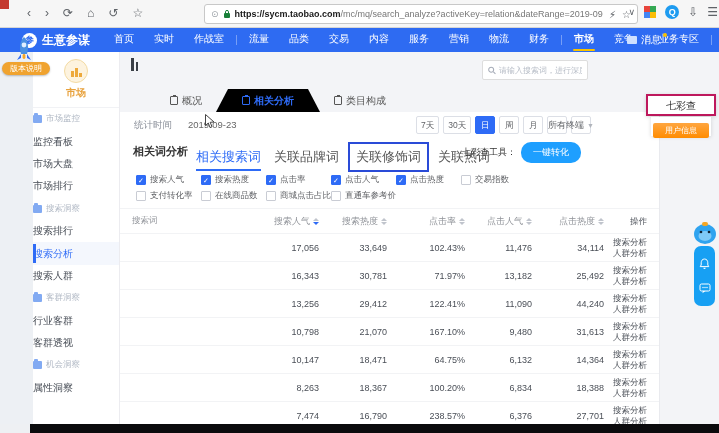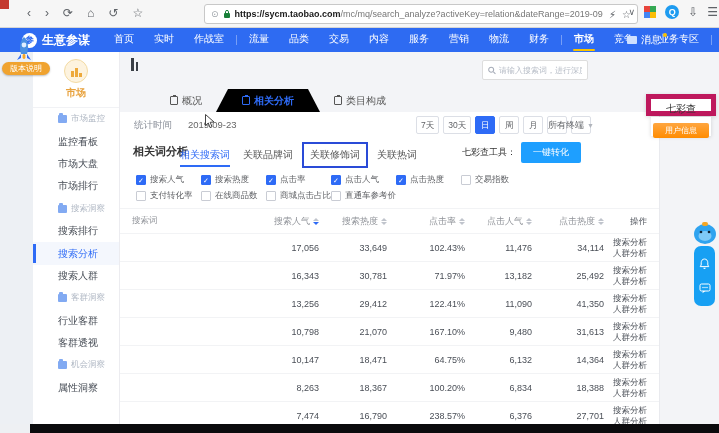--- a/index.html
+++ b/index.html
@@ -40,21 +40,21 @@
   #rocket{position:absolute;left:13px;top:36px;z-index:6}
   #version-badge{position:absolute;left:2px;top:62px;width:48px;height:13px;background:#f0a32f;border-radius:7px;color:#fff;font-size:8px;text-align:center;line-height:13px;z-index:6;box-shadow:0 1px 2px rgba(0,0,0,.25)}
 
   
   #sidebar{position:absolute;left:33px;top:52px;width:87px;bottom:9px;background:#fff;border-right:1px solid #ececf0}
   #app-badge{height:56px;border-bottom:1px solid #f1f2f5;display:flex;flex-direction:column;align-items:center;justify-content:center;gap:3px}
   .app-icon{width:24px;height:24px;border-radius:50%;background:#fdf3df;border:1px solid #f3dba3;display:flex;align-items:flex-end;justify-content:center;gap:1px;padding-bottom:5px}
   .app-icon i{width:3px;background:#eda93c;display:block}
   .app-icon i:nth-child(1){height:6px}.app-icon i:nth-child(2){height:9px}.app-icon i:nth-child(3){height:4px}
   .app-title{font-size:10px;color:#e8a23d;font-weight:bold}
-  .side-item{height:22.4px;display:flex;align-items:center;font-size:10px;color:#454b54;padding-left:25px;cursor:pointer;position:relative}
+  .side-item{height:22.4px;display:flex;align-items:center;font-size:10px;color:#454b54;cursor:pointer;position:relative}
   .side-item.group{font-size:8.5px;color:#b0b8c4;gap:4px}
   .gicon{width:9px;height:8px;background:#82aaf2;border-radius:1px;position:relative;flex:0 0 auto}
   .gicon::after{content:"";position:absolute;left:1px;top:-2px;width:4px;height:2px;background:#82aaf2;border-radius:1px 1px 0 0}
   .side-item.active{color:#2e6bf6;background:#f4f7fd}
   .side-item.active::before{content:"";position:absolute;left:0;top:2px;bottom:2px;width:3px;background:#2e6bf6}
 
   
   #main{position:absolute;left:120px;top:52px;right:0;bottom:9px;background:#f3f4f7}
   #bars-icon{position:absolute;left:11px;top:6px;display:flex;align-items:flex-end;gap:2px;height:13px}
   #bars-icon i{width:2.5px;background:#3a3f46;display:block}
@@ -79,27 +79,27 @@
   #ranges{position:absolute;left:296px;top:4px;display:flex;gap:4px}
   .rbtn{min-width:20px;height:18px;padding:0 4px;border:1px solid #dcdfe6;border-radius:2px;background:#fff;font-size:8.5px;color:#606266;text-align:center;line-height:16px;cursor:pointer}
   .rbtn.active{background:#2e6bf6;border-color:#2e6bf6;color:#fff}
   .rbtn.arrow{color:#c0c4cc}
   #terminal{position:absolute;left:428px;top:7px;font-size:9px;color:#606266;display:flex;gap:3px;align-items:center;cursor:pointer}
   #terminal .chev{font-size:7px;color:#b0b4bb}
 
   
   #panel-head{position:relative;height:26px}
   #panel-title{position:absolute;left:13px;top:6px;font-size:11px;font-weight:bold;color:#333}
-  #subtabs{position:absolute;left:60px;top:8px;display:flex;gap:13px;font-size:10px;color:#555;align-items:center}
+  #subtabs{position:absolute;left:76px;top:8px;display:flex;gap:13px;font-size:13px;color:#555;align-items:center}
   .subtab{cursor:pointer;position:relative;white-space:nowrap}
   .subtab.active{color:#2e6bf6}
   .subtab.active::after{content:"";position:absolute;left:0;right:0;bottom:-5px;height:2px;background:#2e6bf6}
   .subtab.boxed{border:2px solid #2a4bd7;padding:4px 6px;margin:-4px -4px}
   #tools{position:absolute;right:78px;top:4px;display:flex;gap:5px;align-items:center;font-size:9px;color:#333}
-  #convert-btn{background:#1e9fff;color:#fff;border:none;border-radius:2px;font-size:9px;padding:4px 12px;cursor:pointer;font-family:inherit}
+  #convert-btn{background:#1e9fff;color:#fff;border:none;border-radius:10px;font-size:9px;padding:4px 12px;cursor:pointer;font-family:inherit}
 
   
   #metrics{position:relative;height:44px;padding:8px 0 0 16px}
   .mrow{display:flex;height:16px;align-items:center}
   .metric{width:65px;display:flex;align-items:center;gap:4px;font-size:8.5px;color:#606266;white-space:nowrap;cursor:pointer}
   .cb{width:10px;height:10px;border:1px solid #c9ccd4;border-radius:1px;background:#fff;flex:0 0 auto;font-size:7px;line-height:9px;text-align:center;color:#fff}
   .cb.on{background:#2e6bf6;border-color:#2e6bf6}
 
   
   #tablewrap{position:relative}
@@ -111,21 +111,21 @@
   .hcell.num{justify-content:flex-end;display:flex}
   .sorter{display:inline-flex;flex-direction:column;gap:1px;cursor:pointer}
   .car-u{width:0;height:0;border-left:3px solid transparent;border-right:3px solid transparent;border-bottom:3px solid #c0c4cc}
   .car-d{width:0;height:0;border-left:3px solid transparent;border-right:3px solid transparent;border-top:3px solid #c0c4cc}
   .car-d.on{border-top-color:#2e6bf6}
   .ops{font-size:8.5px;color:#4a4f57;line-height:11px;text-align:right}
   .ops span{display:block;cursor:pointer}
   .smudge{height:13px;background:repeating-linear-gradient(90deg,#1b1b1b 0 2px,#5a5a5a 2px 3px,#2e2e2e 3px 5px,#777 5px 6px);filter:blur(1.3px);border-radius:1px}
 
   
-  #qicha{position:absolute;left:646px;top:94px;width:70px;height:22px;background:#fff;border:5px solid #be185d;box-shadow:0 1px 4px rgba(0,0,0,.15);font-size:10px;color:#333;text-align:center;line-height:20px;z-index:8}
+  #qicha{position:absolute;left:646px;top:94px;width:70px;height:22px;background:#fff;border:2px solid #be185d;box-shadow:0 1px 4px rgba(0,0,0,.15);font-size:10px;color:#333;text-align:center;line-height:20px;z-index:8}
   #qicha-panel{position:absolute;left:651px;top:117px;width:60px;height:19px;background:#fff;box-shadow:0 1px 4px rgba(0,0,0,.15);padding:2px;z-index:8}
   #user-info-btn{width:100%;height:100%;background:linear-gradient(#ffa640,#ff8c00);border:none;border-radius:2px;color:#fff;font-size:8px;cursor:pointer;font-family:inherit}
 
   
   #float-widget{position:absolute;left:692px;top:221px;z-index:8}
   #float-pill{position:absolute;left:2px;top:25px;width:21px;height:60px;background:#17a0f3;border-radius:7px;display:flex;flex-direction:column;align-items:center;justify-content:space-evenly}
 
   
   #bottombar{position:absolute;left:30px;right:0;bottom:0;height:9px;background:#0b0b0d}
 </style>
@@ -428,21 +428,21 @@
             <span>搜索分析</span>
             <span>人群分析</span>
           </span>
       </div>
       <div class="trow">
         <span><span class="smudge" style="width:18px"></span></span>
         <span class="num">13,256</span>
           <span class="num">29,412</span>
           <span class="num">122.41%</span>
           <span class="num">11,090</span>
-          <span class="num">41,350</span>
+          <span class="num">44,240</span>
         <span class="ops">
             <span>搜索分析</span>
             <span>人群分析</span>
           </span>
       </div>
       <div class="trow">
         <span><span class="smudge" style="width:21px"></span></span>
         <span class="num">10,798</span>
           <span class="num">21,070</span>
           <span class="num">167.10%</span>

